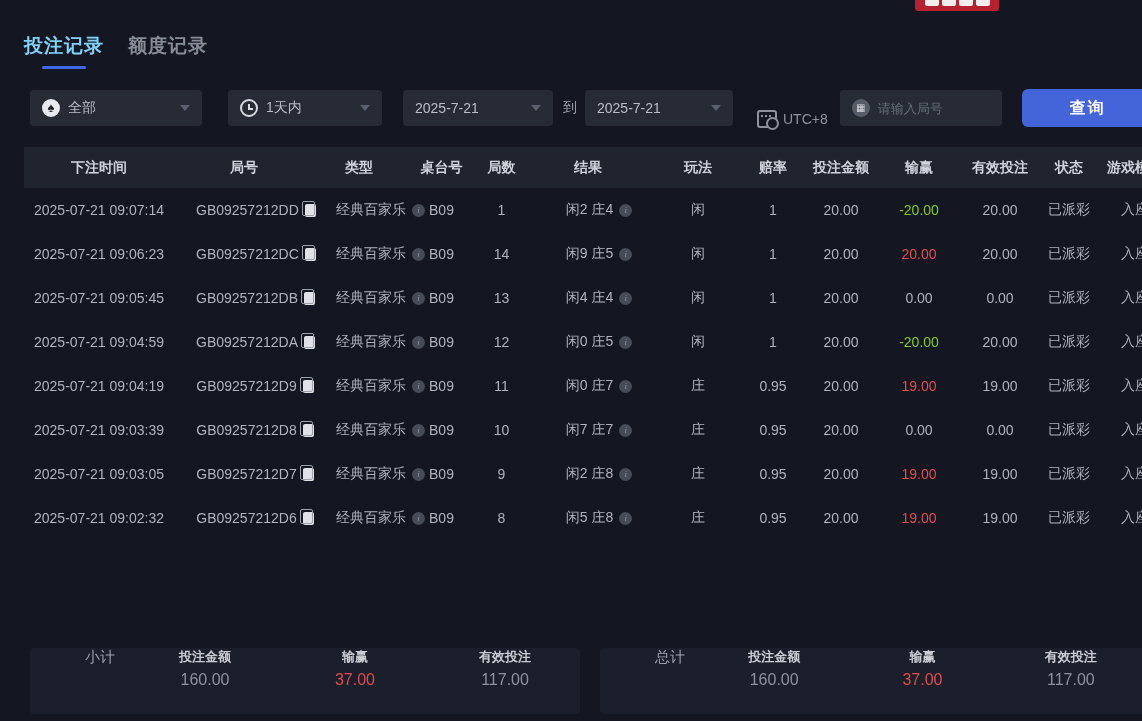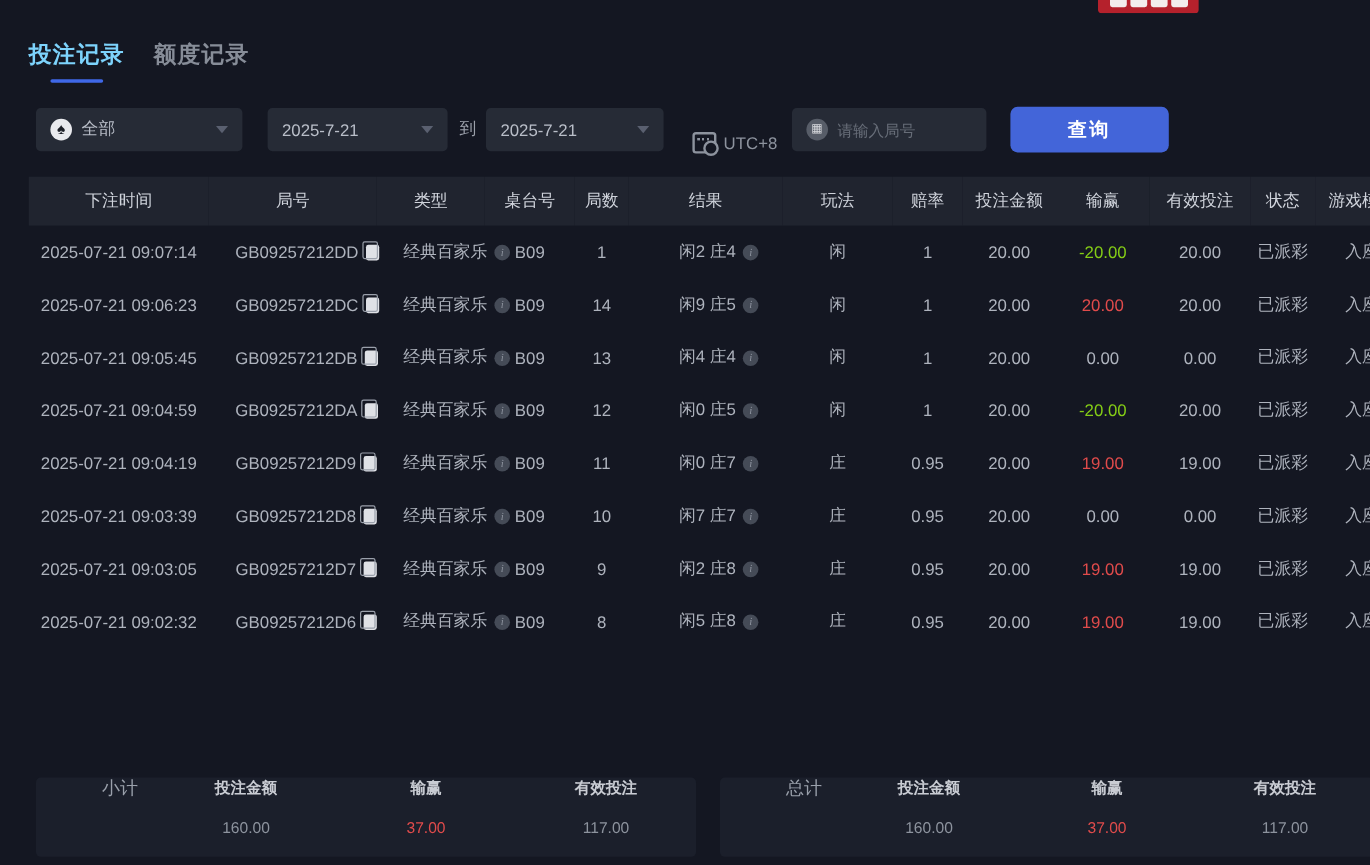--- a/index.html
+++ b/index.html
@@ -47,36 +47,36 @@
       background:repeating-linear-gradient(90deg,#8d939e 0 2px,transparent 2px 4px); }
   .cal-icon::after { content:""; position:absolute; right:-4px; bottom:-4px; width:9px; height:9px; border-radius:50%;
       background:#141722; border:2px solid #8d939e; }
   .ball-icon { width:18px; height:18px; border-radius:50%; background:#575d68; color:#d8dade; font-size:10px; line-height:18px; text-align:center; }
   
   .table-wrap { position:absolute; left:0; top:147px; width:1142px; overflow:hidden; }
   table { border-collapse:collapse; table-layout:fixed; width:1150px; margin-left:24px; }
   col.c1{width:150px} col.c2{width:140px} col.c3{width:90px} col.c4{width:75px} col.c5{width:45px}
   col.c6{width:128px} col.c7{width:92px} col.c8{width:58px} col.c9{width:78px} col.c10{width:78px}
   col.c11{width:84px} col.c12{width:54px} col.c13{width:78px}
-  thead th { height:41px; background:#20242f; color:#cfd3db; font-size:14px; font-weight:normal; text-align:center; white-space:nowrap; }
+  thead th { height:41px; background:#20242f; color:#cfd3db; font-size:14px; font-weight:bold; text-align:center; white-space:nowrap; }
   tbody td { height:44px; font-size:14px; color:#aeb3bd; text-align:center; white-space:nowrap; }
   td .cellflex { display:inline-flex; align-items:center; gap:6px;margin-left:22px; }
   .copy-icon { display:inline-block; width:11px; height:13px; background:#dfe1e6; border-radius:2px; position:relative; }
   .copy-icon::before { content:""; position:absolute; left:-3px; top:-3px; width:11px; height:13px; border:1px solid #9aa0ab; border-radius:2px; }
   .dot-info { display:inline-block; width:13px; height:13px; border-radius:50%; background:#454b57; color:#8d939e;
               font-size:9px; line-height:13px; text-align:center; font-style:italic; font-family:"Liberation Serif",serif; }
   .wl-red { color:#e04b4b; } .wl-green { color:#84cc16; } .wl-muted { color:#aeb3bd; }
   
   .summary { position:absolute; top:648px; height:66px; background:#1b1f2b; border-radius:4px; display:flex; align-items:flex-start; }
   .summary.left { left:30px; width:550px; }
   .summary.right { left:600px; width:545px; }
   .sum-label { width:60px; margin-left:40px; text-align:center; font-size:15px; color:#9aa0ab; flex:none; }
   .sum-group { flex:1; text-align:center; }
   .sum-title { font-size:13px; font-weight:bold; color:#c9ccd3; }
-  .sum-value { font-size:13px; color:#8d939e; margin-top:16px; }
+  .sum-value { font-size:16px; color:#8d939e; margin-top:5px; }
   .sum-value.red { color:#e04b4b; }
 </style>
 </head>
 <body>
 
 <div class="brand-clip">
   <div class="brand-box">
     <i></i>
       <i></i>
       <i></i>
@@ -86,20 +86,25 @@
 
 <div class="tabs">
     <div class="tab active">投注记录</div>
     <div class="tab">额度记录</div>
   </div>
 
 <div class="filters">
   <div class="ctl sel-game">
     <span class="icn spade-icon">♠</span>
     <span>全部</span>
+    <span class="caret"></span>
+  </div>
+  <div class="ctl sel-range">
+    <span class="icn clock-icon"></span>
+    <span>1天内</span>
     <span class="caret"></span>
   </div>
   <div class="ctl sel-date1">
     <span>2025-7-21</span>
     <span class="caret"></span>
   </div>
   <span class="to-label">到</span>
   <div class="ctl sel-date2">
     <span>2025-7-21</span>
     <span class="caret"></span>

